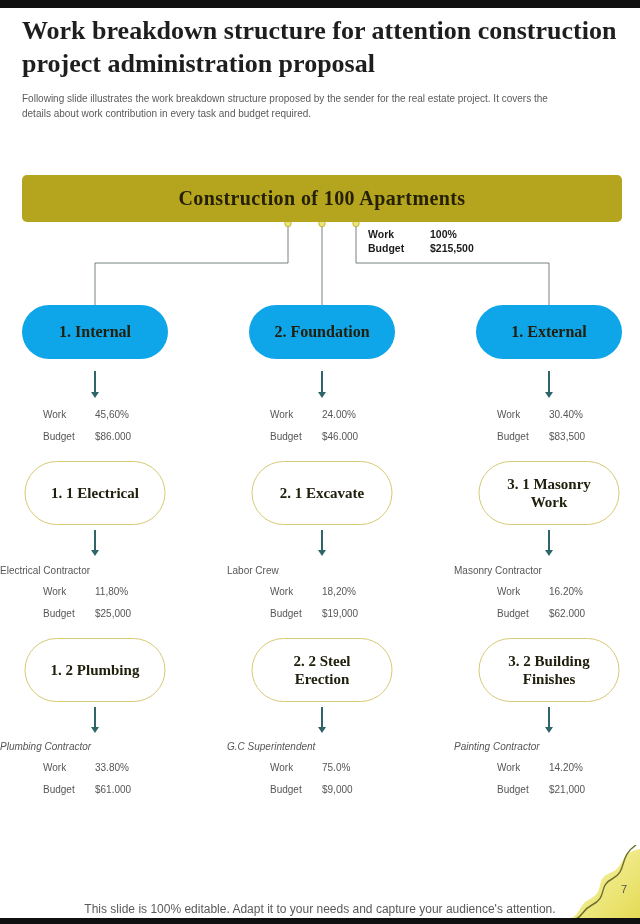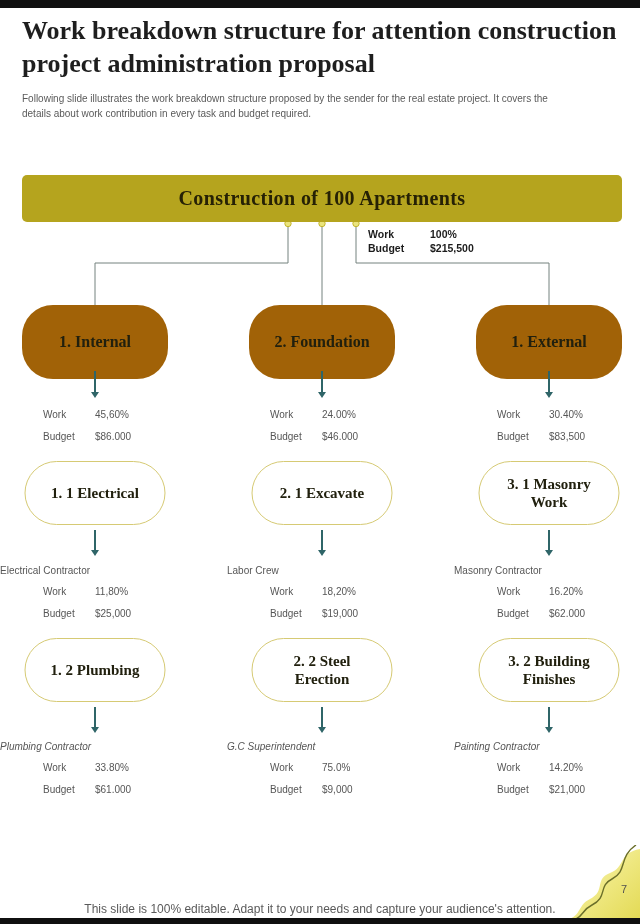--- a/index.html
+++ b/index.html
@@ -20,21 +20,21 @@
 
   .root-stats{position:absolute;left:368px;top:227px;font-size:10.5px;font-weight:700;color:#1c1c1c;}
   .root-stats .stat-row{display:flex;line-height:14px;}
   .root-stats .stat-label{width:62px;}
 
   .col{position:absolute;top:0;height:100%;width:190px;}
   .c1{left:0;} .c2{left:227px;} .c3{left:454px;}
 
   .pill{position:absolute;left:50%;transform:translateX(-50%);display:flex;align-items:center;justify-content:center;
         text-align:center;font-family:"Liberation Serif",serif;font-weight:700;color:#21200e;box-sizing:border-box;}
-  .pill.l1{top:305px;width:146px;height:74px;border-radius:31px;background:#a16207;font-size:16px;}
+  .pill.l1{top:305px;width:146px;height:54px;border-radius:31px;background:#0ea5e9;font-size:16px;}
   .pill.l2{width:141px;height:64px;border-radius:32px;background:#ffffff;border:1px solid #d6ca74;
            font-size:15px;line-height:1.2;padding:0 13px;}
   .pill.lv2{top:461px;} .pill.lv3{top:638px;}
 
   .arrow{position:absolute;left:50%;transform:translateX(-50%);display:flex;flex-direction:column;align-items:center;}
   .arrow .shaft{width:1.5px;background:#2f6568;}
   .arrow .head{width:0;height:0;border-left:4.5px solid transparent;border-right:4.5px solid transparent;
                border-top:6.5px solid #2f6568;}
   .arrow.a1{top:371px;} .arrow.a1 .shaft{height:21px;}
   .arrow.a2{top:530px;} .arrow.a2 .shaft{height:20px;}

